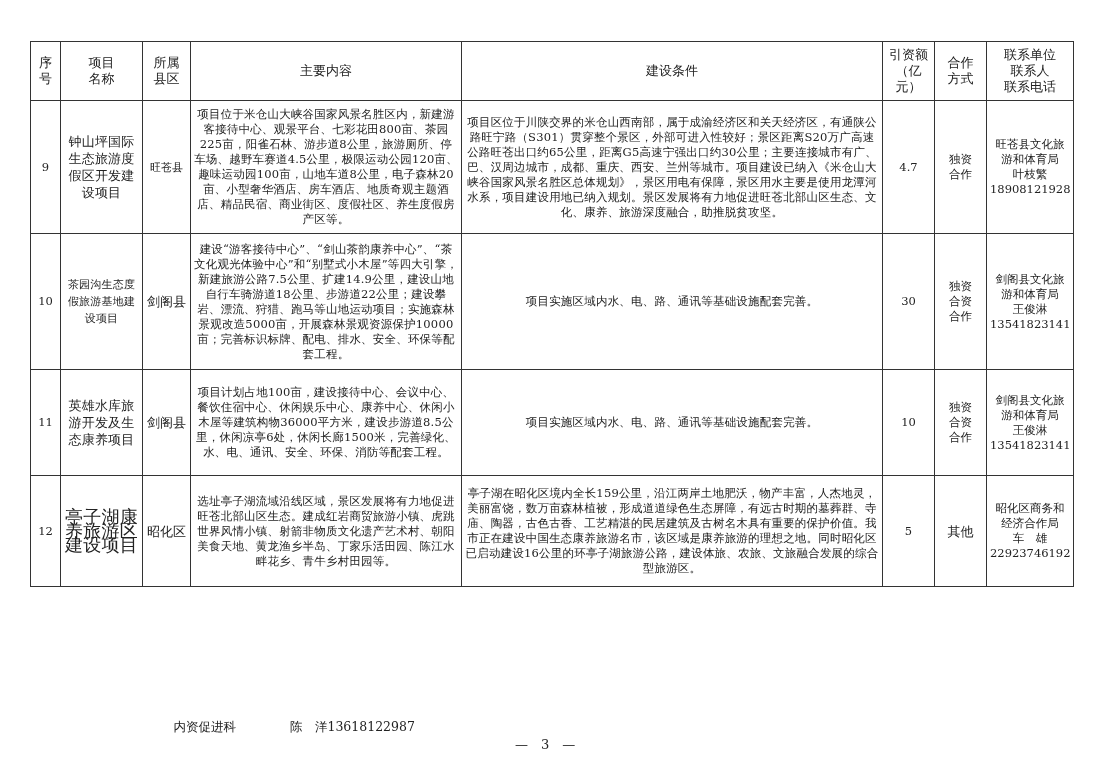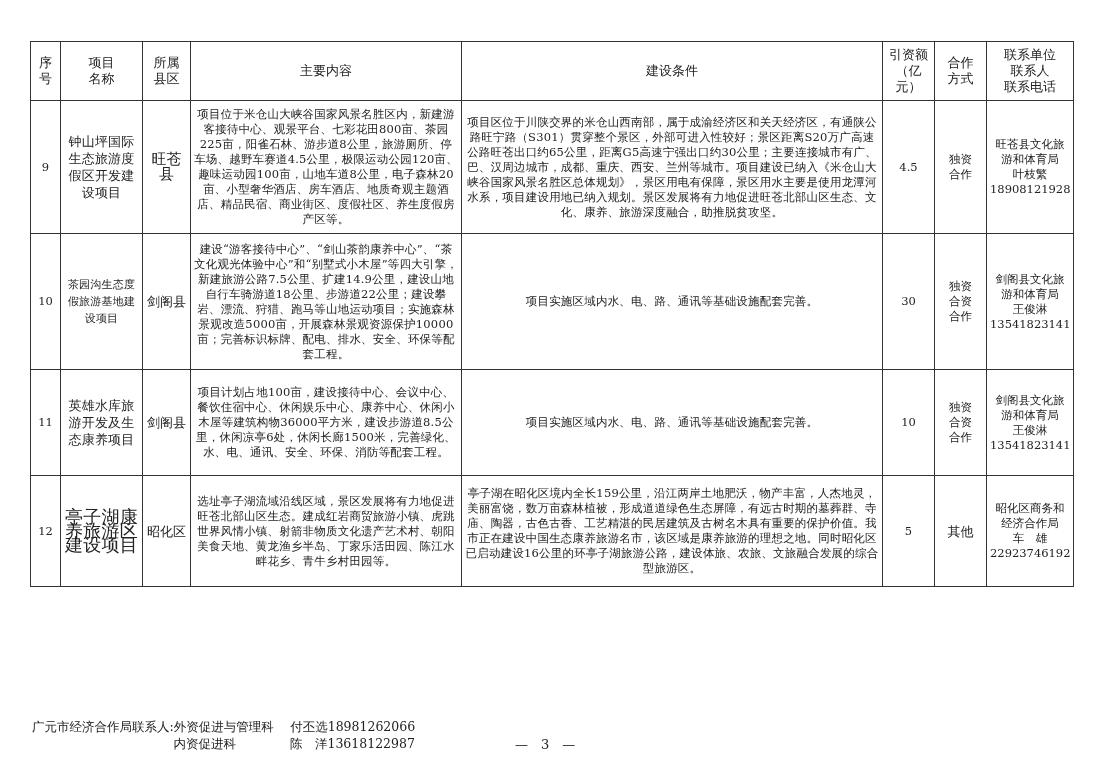--- a/index.html
+++ b/index.html
@@ -52,24 +52,24 @@
     <th class="wrap">合作
 方式</th>
     <th class="wrap">联系单位
 联系人
 联系电话</th>
   </tr>
 
   <tr class="r9">
     <td class="c num">9</td>
     <td class="j" style="font-size:13px;line-height:17px">钟山坪国际生态旅游度假区开发建设项目</td>
-    <td class="c" style="font-size:15px">旺苍县</td>
+    <td class="c" style="font-size:11px">旺苍县</td>
     <td class="j">项目位于米仓山大峡谷国家风景名胜区内，新建游客接待中心、观景平台、七彩花田800亩、茶园225亩，阳雀石林、游步道8公里，旅游厕所、停车场、越野车赛道4.5公里，极限运动公园120亩、趣味运动园100亩，山地车道8公里，电子森林20亩、小型奢华酒店、房车酒店、地质奇观主题酒店、精品民宿、商业街区、度假社区、养生度假房产区等。</td>
     <td class="j">项目区位于川陕交界的米仓山西南部，属于成渝经济区和关天经济区，有通陕公路旺宁路（S301）贯穿整个景区，外部可进入性较好；景区距离S20万广高速公路旺苍出口约65公里，距离G5高速宁强出口约30公里；主要连接城市有广、巴、汉周边城市，成都、重庆、西安、兰州等城市。项目建设已纳入《米仓山大峡谷国家风景名胜区总体规划》，景区用电有保障，景区用水主要是使用龙潭河水系，项目建设用地已纳入规划。景区发展将有力地促进旺苍北部山区生态、文化、康养、旅游深度融合，助推脱贫攻坚。</td>
-    <td class="c num">4.5</td>
+    <td class="c num">4.7</td>
     <td class="c wrap">独资
 合作</td>
     <td class="c wrap">旺苍县文化旅
 游和体育局
 叶枝繁
 18908121928</td>
   </tr>
 
   <tr class="r10">
     <td class="c num">10</td>
@@ -113,16 +113,15 @@
     <td class="c wrap" style="font-size:13px">其他</td>
     <td class="c wrap">昭化区商务和
 经济合作局
 车　雄
 22923746192</td>
   </tr>
 </tbody>
   </table>
 
 <div class="footer">
-  <div class="line">广元市经济合作局联系人:外资促进与管理科　 付丕选18981262066</div>
   <div class="line">　　　　　　　　　　　 内资促进科　　　　 陈　洋13618122987</div>
 </div>
 <div class="pageno">—　3　—</div>
 
 </body></html>

